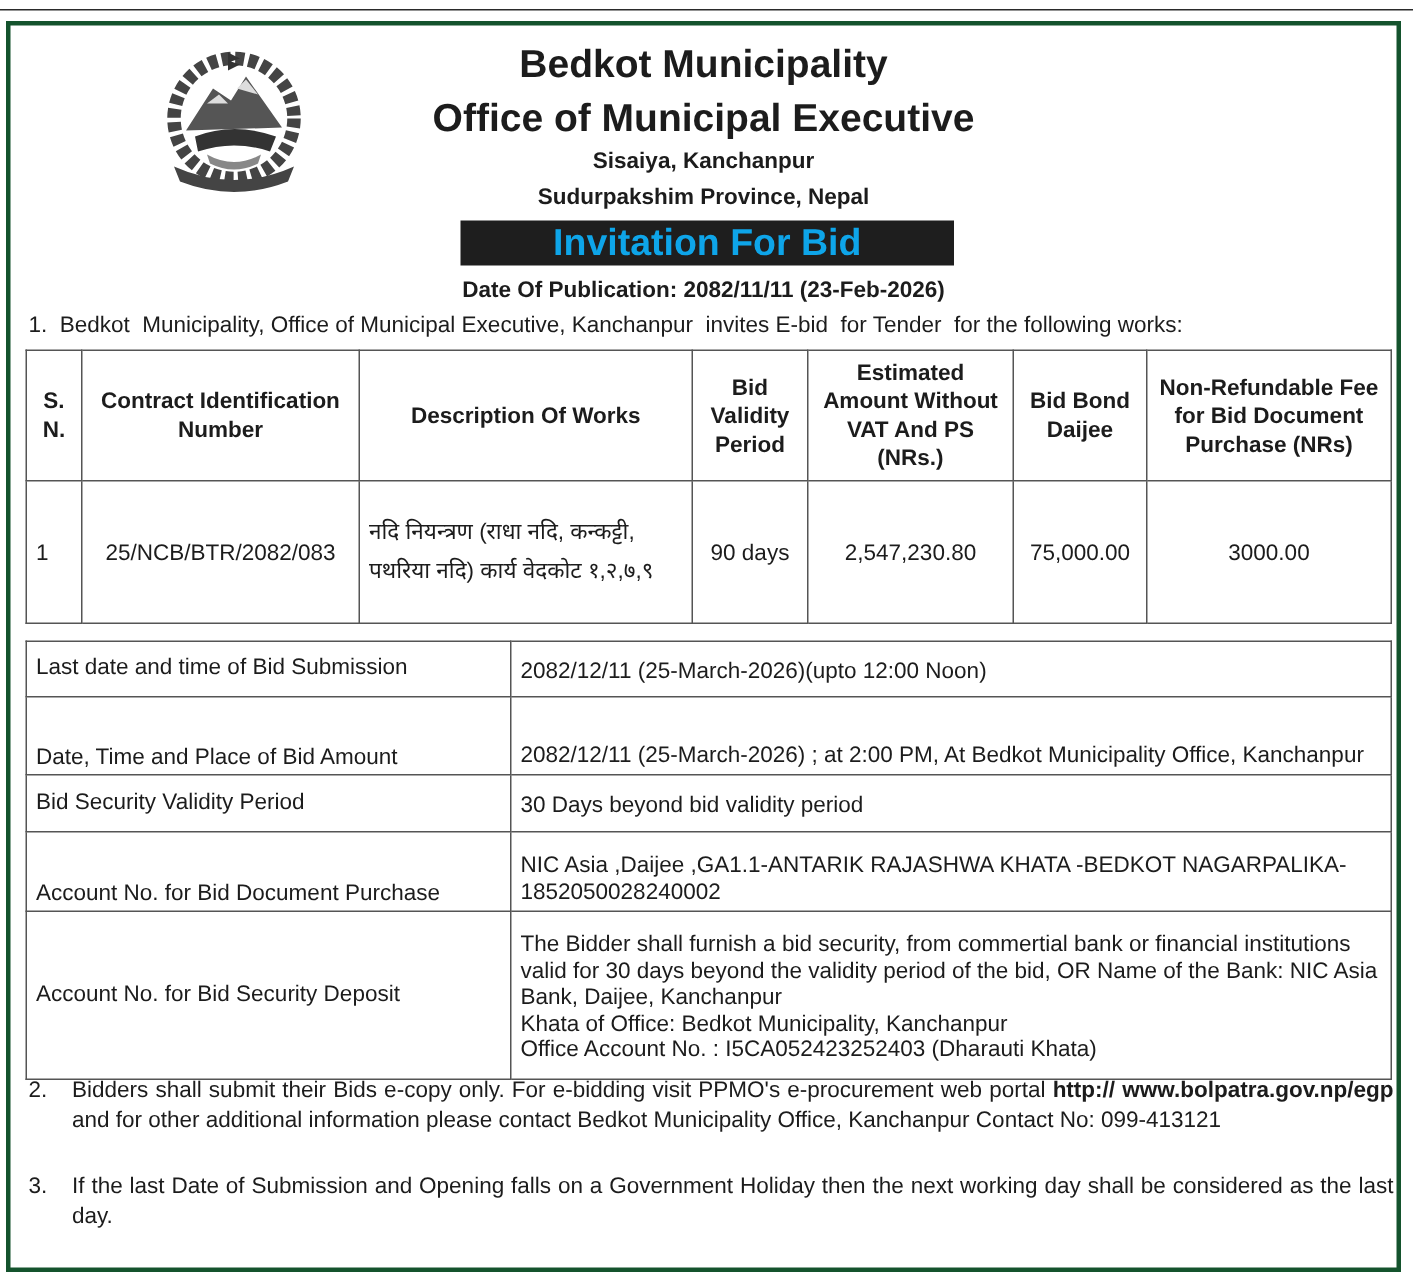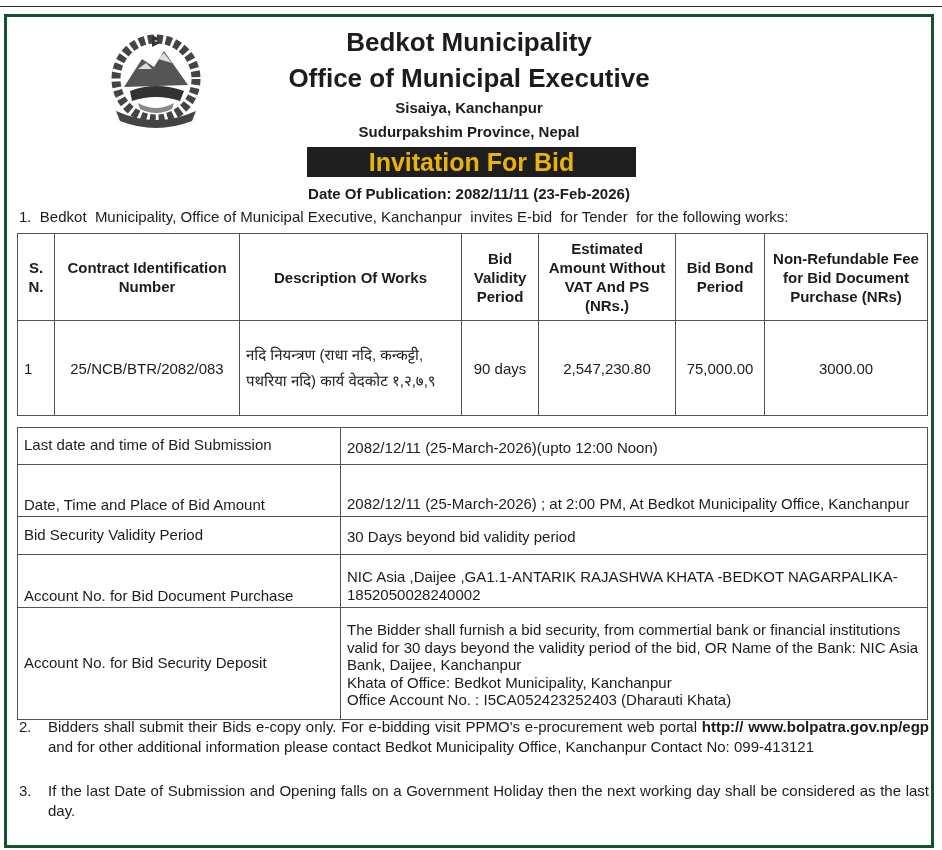--- a/index.html
+++ b/index.html
@@ -8,21 +8,21 @@
   .top-rule { position: absolute; left: 0; top: 6px; width: 942px; height: 1px; background: #2a2a2a; }
   .frame { position: absolute; left: 4px; top: 14px; width: 924px; height: 828px;
            border: 3px solid #14532d; border-top-width: 3px; box-sizing: content-box; }
   .emblem { position: absolute; left: 95px; top: 12px; width: 108px; height: 104px; }
   .hdr-line { position: absolute; left: 0; width: 924px; text-align: center; font-weight: bold; }
   .h1 { top: 10px; font-size: 26px; }
   .h2 { top: 46px; font-size: 26px; }
   .h3 { top: 82px; font-size: 15px; }
   .h4 { top: 106px; font-size: 15px; }
   .ifb { position: absolute; left: 300px; top: 130px; width: 329px; height: 30px;
-         background: #1e1e1e; color: #eab308; font-size: 25px; font-weight: bold; text-align: center; line-height: 31px; }
+         background: #1e1e1e; color: #0ea5e9; font-size: 25px; font-weight: bold; text-align: center; line-height: 31px; }
   .h5 { top: 168px; font-size: 15px; }
   .para1 { position: absolute; left: 12px; top: 191px; font-size: 15px; white-space: pre; }
   table { border-collapse: collapse; position: absolute; }
   .works { left: 10px; top: 216px; width: 911px; font-size: 15px; }
   .works td, .works th { border: 1px solid #555; text-align: center; vertical-align: middle; }
   .works th { font-weight: bold; height: 86px; line-height: 19px; padding: 0 4px; }
   .works td { height: 92px; }
   .works td.desc { text-align: left; line-height: 26px; padding: 0 6px; }
   .works td.sn { text-align: left; padding-left: 6px; }
   .info { left: 10px; top: 410px; width: 911px; font-size: 15px; }
@@ -72,21 +72,21 @@
   <div class="para1">1.  Bedkot  Municipality, Office of Municipal Executive, Kanchanpur  invites E-bid  for Tender  for the following works:</div>
 
   <table class="works">
     <thead>
       <tr>
         <th style="width:28px">S. N.</th>
         <th style="width:176px">Contract Identification Number</th>
         <th style="width:213px">Description Of Works</th>
         <th style="width:68px">Bid Validity Period</th>
         <th style="width:128px">Estimated Amount Without  VAT And PS  (NRs.)</th>
-        <th style="width:80px">Bid Bond Period</th>
+        <th style="width:80px">Bid Bond Daijee</th>
         <th>Non-Refundable Fee for Bid Document Purchase (NRs)</th>
       </tr>
     </thead>
     <tbody>
       <tr>
         <td class="sn">1</td>
         <td>25/NCB/BTR/2082/083</td>
         <td class="desc">नदि नियन्त्रण (राधा नदि, कन्कट्टी, पथरिया नदि) कार्य वेदकोट १,२,७,९</td>
         <td>90 days</td>
         <td>2,547,230.80</td>

